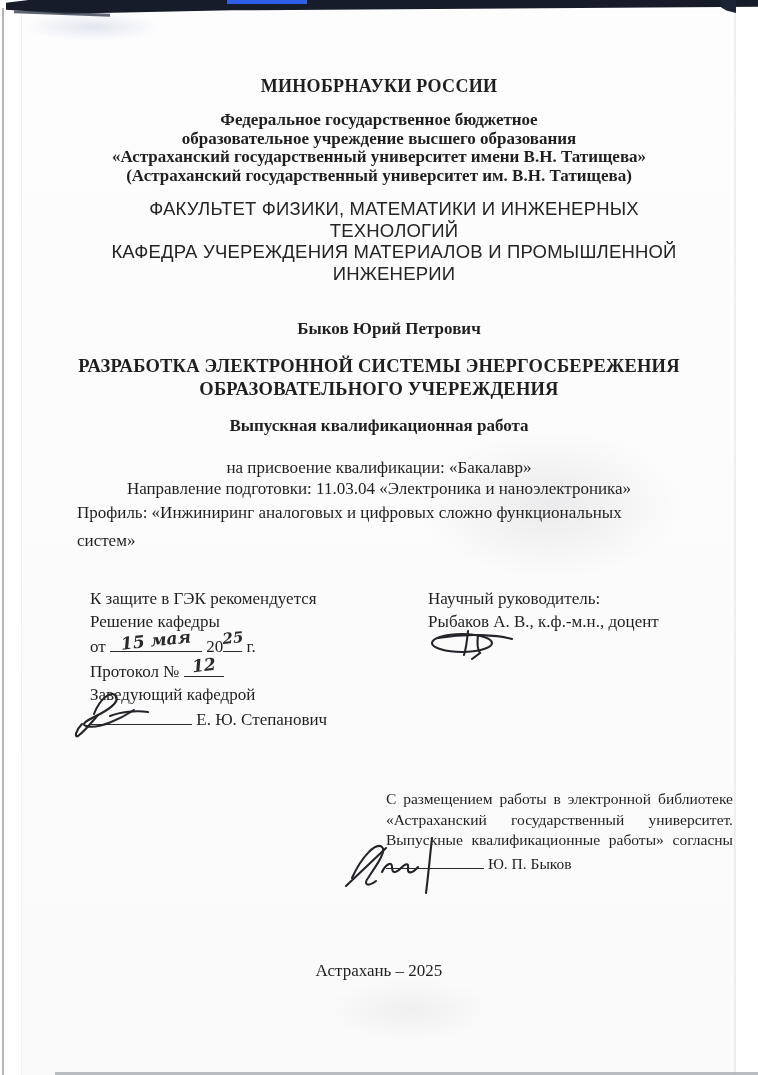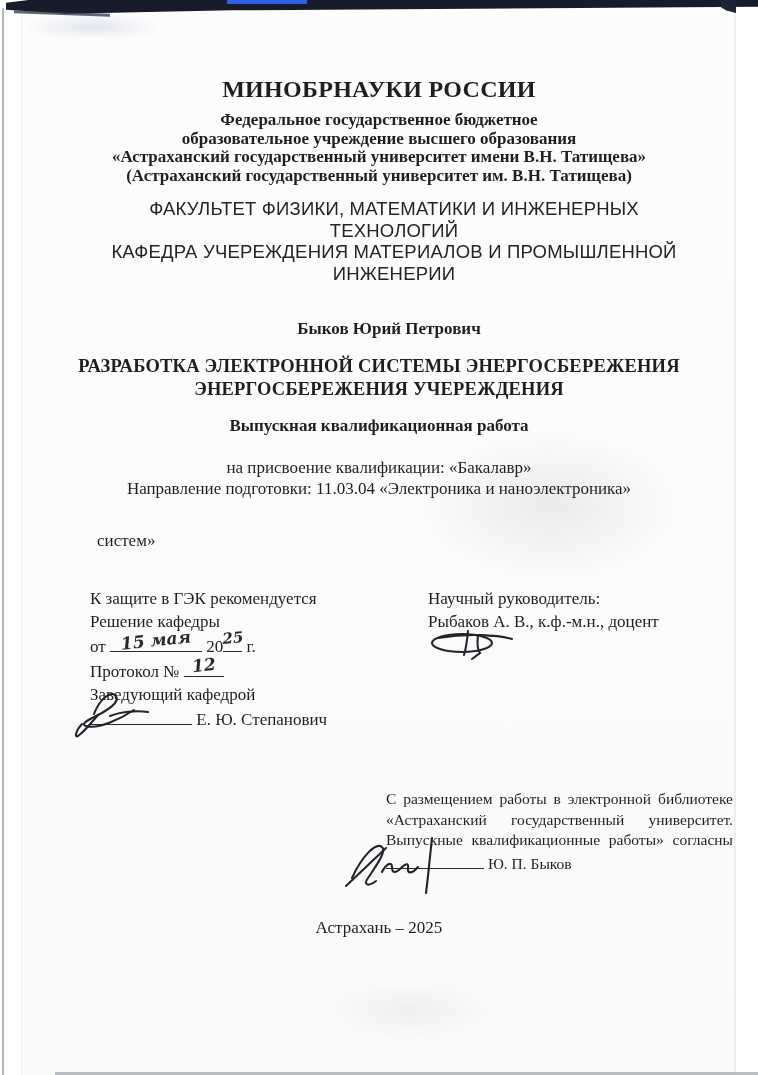--- a/index.html
+++ b/index.html
@@ -24,52 +24,52 @@
   .left-scan-line { position:absolute; left:2px; top:8px; bottom:0; width:2px; background:#b5b6ba; }
   .page-edge-left { position:absolute; left:21px; top:14px; bottom:0; width:1px; background:rgba(0,0,0,0.06); }
   .page-edge-right { position:absolute; left:734px; top:12px; bottom:0; width:2px; background:rgba(0,0,0,0.05); }
   .bottom-scan-line { position:absolute; left:55px; right:0; bottom:0; height:3px; background:#a9adb3; opacity:.8; }
   .smudge-a { position:absolute; left:420px; top:430px; width:260px; height:150px; background:radial-gradient(ellipse at center, rgba(115,115,122,0.12), rgba(115,115,122,0) 70%); }
   .smudge-b { position:absolute; left:28px; top:14px; width:130px; height:26px; background:radial-gradient(ellipse at center, rgba(90,110,160,0.16), rgba(90,110,160,0) 75%); }
   .smudge-c { position:absolute; left:330px; top:980px; width:160px; height:60px; background:radial-gradient(ellipse at center, rgba(0,0,0,0.045), rgba(0,0,0,0) 75%); }
 
   .blk { position:absolute; left:0; right:0; }
   .center { text-align:center; }
-  .ministry { top:76px; font-size:24px; font-weight:bold; letter-spacing:.3px; }
+  .ministry { top:76px; font-size:18px; font-weight:bold; letter-spacing:.3px; }
   .institution { top:111px; font-size:17px; font-weight:bold; line-height:18.5px; }
   .faculty {
     top:198px; font-size:18.5px; line-height:21.5px; letter-spacing:.2px;
     font-family:"Liberation Sans", sans-serif; color:#242424;margin-left:30px;
   }
   .author { top:319px; font-size:17px; font-weight:bold;padding-left:20px; }
   .title { top:355px; font-size:18.5px; font-weight:bold; line-height:22.5px; letter-spacing:.2px; }
   .worktype { top:416px; font-size:17px; font-weight:bold; }
   .qual1 { top:458px; font-size:17px; }
   .qual2 { top:479px; font-size:17px; }
   .profile1 { top:503px; left:77px; right:60px; font-size:17px; text-align:left; }
-  .profile2 { top:531px; left:77px; right:60px; font-size:17px; text-align:left;margin-left:20px; }
+  .profile2 { top:531px; left:77px; right:60px; font-size:17px; text-align:left; }
 
   .col { position:absolute; font-size:17px; line-height:23px; }
   .col-left { left:90px; top:587px; width:330px; }
   .col-right { left:428px; top:587px; width:290px; }
 
   .blank { display:inline-block; border-bottom:1.4px solid #2a2a2a; position:relative; height:1.05em; vertical-align:baseline; }
   .w90 { width:92px; } .w20 { width:19px; } .w40 { width:40px; } .w102 { width:102px; } .w98 { width:98px; }
   .hand {
     position:absolute; left:50%; bottom:-1px; transform:translateX(-50%) rotate(-6deg);
     font-style:italic; font-weight:bold; white-space:nowrap; color:#2a2a2a; font-size:17px;
     font-family:"DejaVu Serif", serif;
   }
   .hand-sm { font-size:15px; bottom:1px; }
 
   .consent { position:absolute; left:350px; top:789px; width:347px; font-size:15.5px; line-height:20.7px;margin-left:36px; }
   .just { text-align:justify; text-align-last:justify; }
   .consent-sign-line { margin-top:1px; }
 
-  .footer { top:918px; font-size:17px; }
+  .footer { top:961px; font-size:17px; }
 
   svg.sig { position:absolute; overflow:visible; }
   svg.sig path, svg.sig ellipse { stroke:#23232a; stroke-width:2.1; fill:none; stroke-linecap:round; }
   .sig-supervisor { left:428px; top:629px; }
   .sig-head { left:64px; top:688px; }
   .sig-student { left:344px; top:836px; }
 </style>
 </head>
 <body>
 
@@ -98,25 +98,26 @@
   <div class="blk center faculty">
     <div>ФАКУЛЬТЕТ ФИЗИКИ, МАТЕМАТИКИ И ИНЖЕНЕРНЫХ</div>
     <div>ТЕХНОЛОГИЙ</div>
     <div>КАФЕДРА УЧЕРЕЖДЕНИЯ МАТЕРИАЛОВ И ПРОМЫШЛЕННОЙ</div>
     <div>ИНЖЕНЕРИИ</div>
   </div>
 
   <div class="blk center author">Быков Юрий Петрович</div>
   <div class="blk center title">
     <div>РАЗРАБОТКА ЭЛЕКТРОННОЙ СИСТЕМЫ ЭНЕРГОСБЕРЕЖЕНИЯ</div>
-    <div>ЭНЕРГОСБЕРЕЖЕНИЯ УЧЕРЕЖДЕНИЯ</div>
+    <div>ОБРАЗОВАТЕЛЬНОГО УЧЕРЕЖДЕНИЯ</div>
   </div>
   <div class="blk center worktype">Выпускная квалификационная работа</div>
   <div class="blk center qual1">на присвоение квалификации: «Бакалавр»</div>
   <div class="blk center qual2">Направление подготовки: 11.03.04 «Электроника и наноэлектроника»</div>
+  <div class="blk profile1">Профиль: «Инжиниринг аналоговых и цифровых сложно функциональных</div>
   <div class="blk profile2">систем»</div>
 
   <div class="col col-left">
     <div>К защите в ГЭК рекомендуется</div>
     <div>Решение кафедры</div>
     <div>
       <span>от</span>
       <span class="blank w90"><span class="hand">15 мая</span></span>
       <span>20</span><span class="blank w20"><span class="hand hand-sm">25</span></span>
       <span>г.</span>

